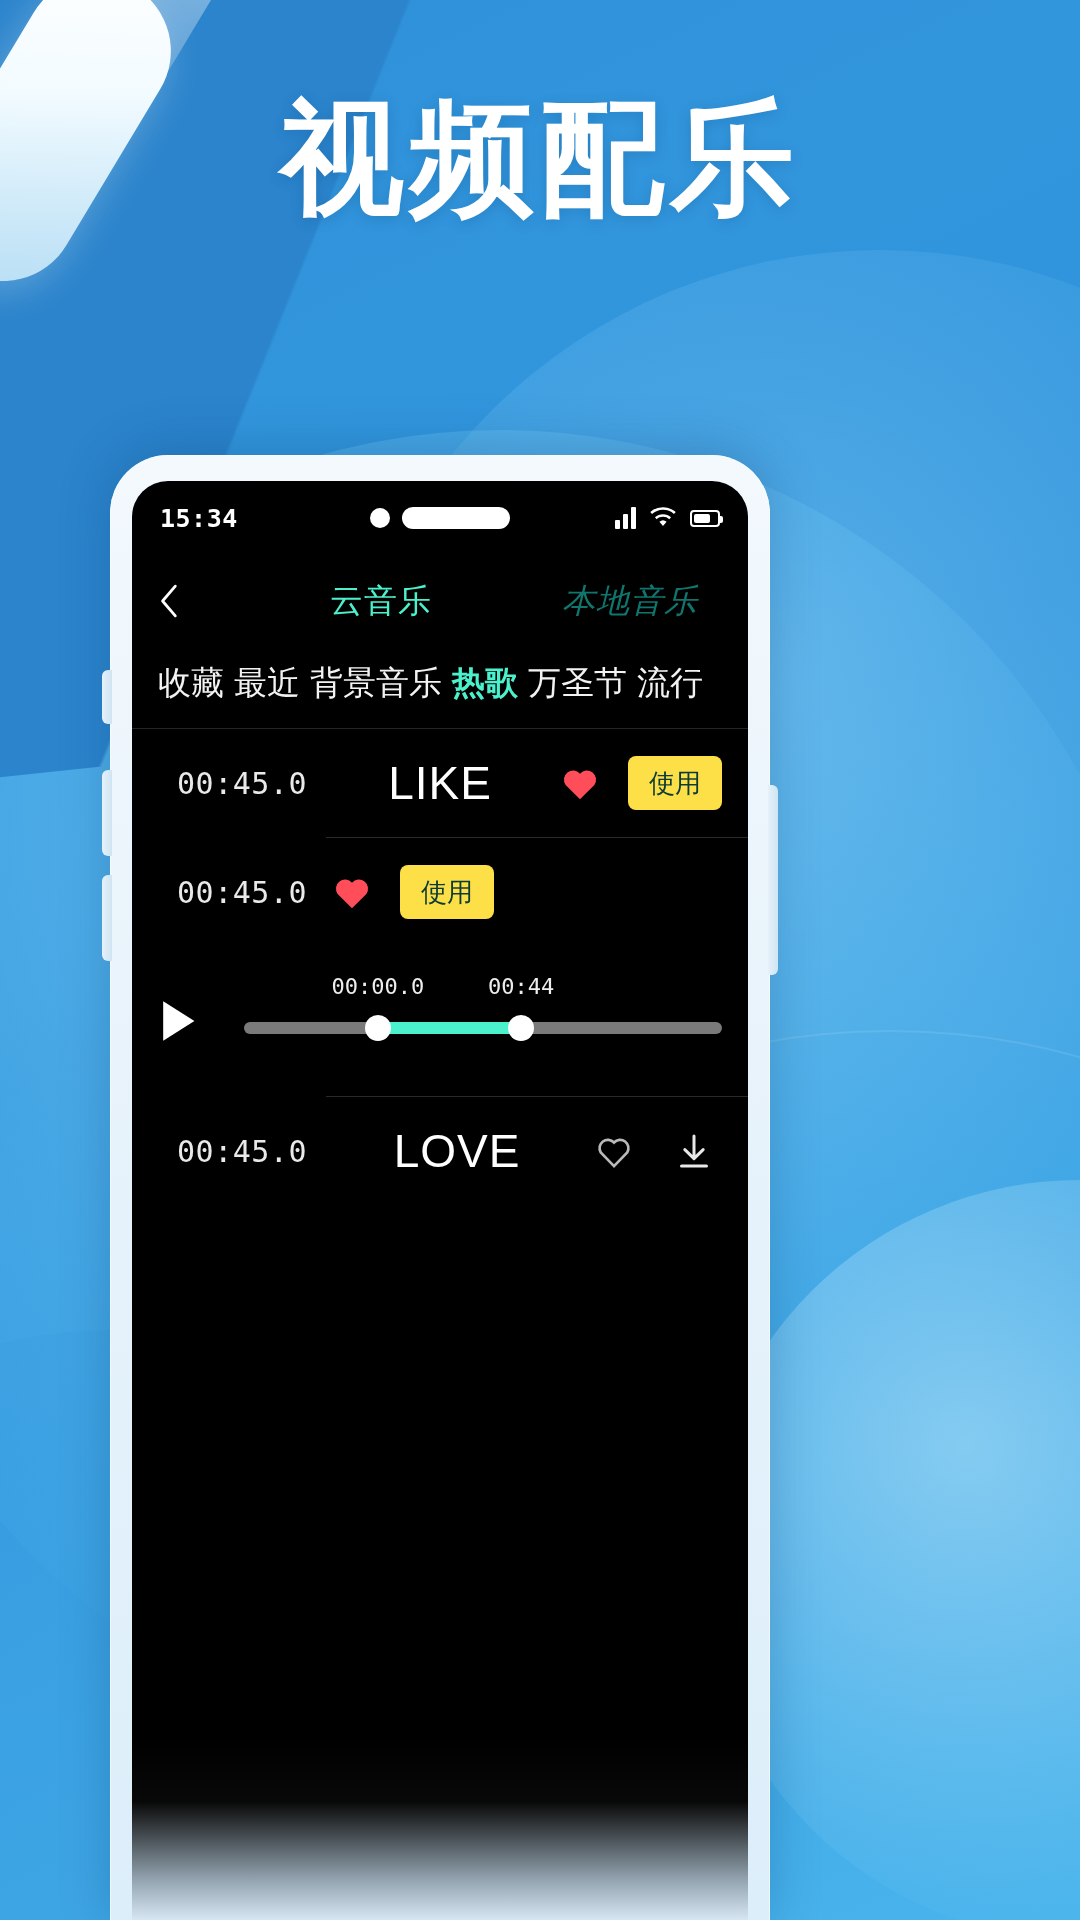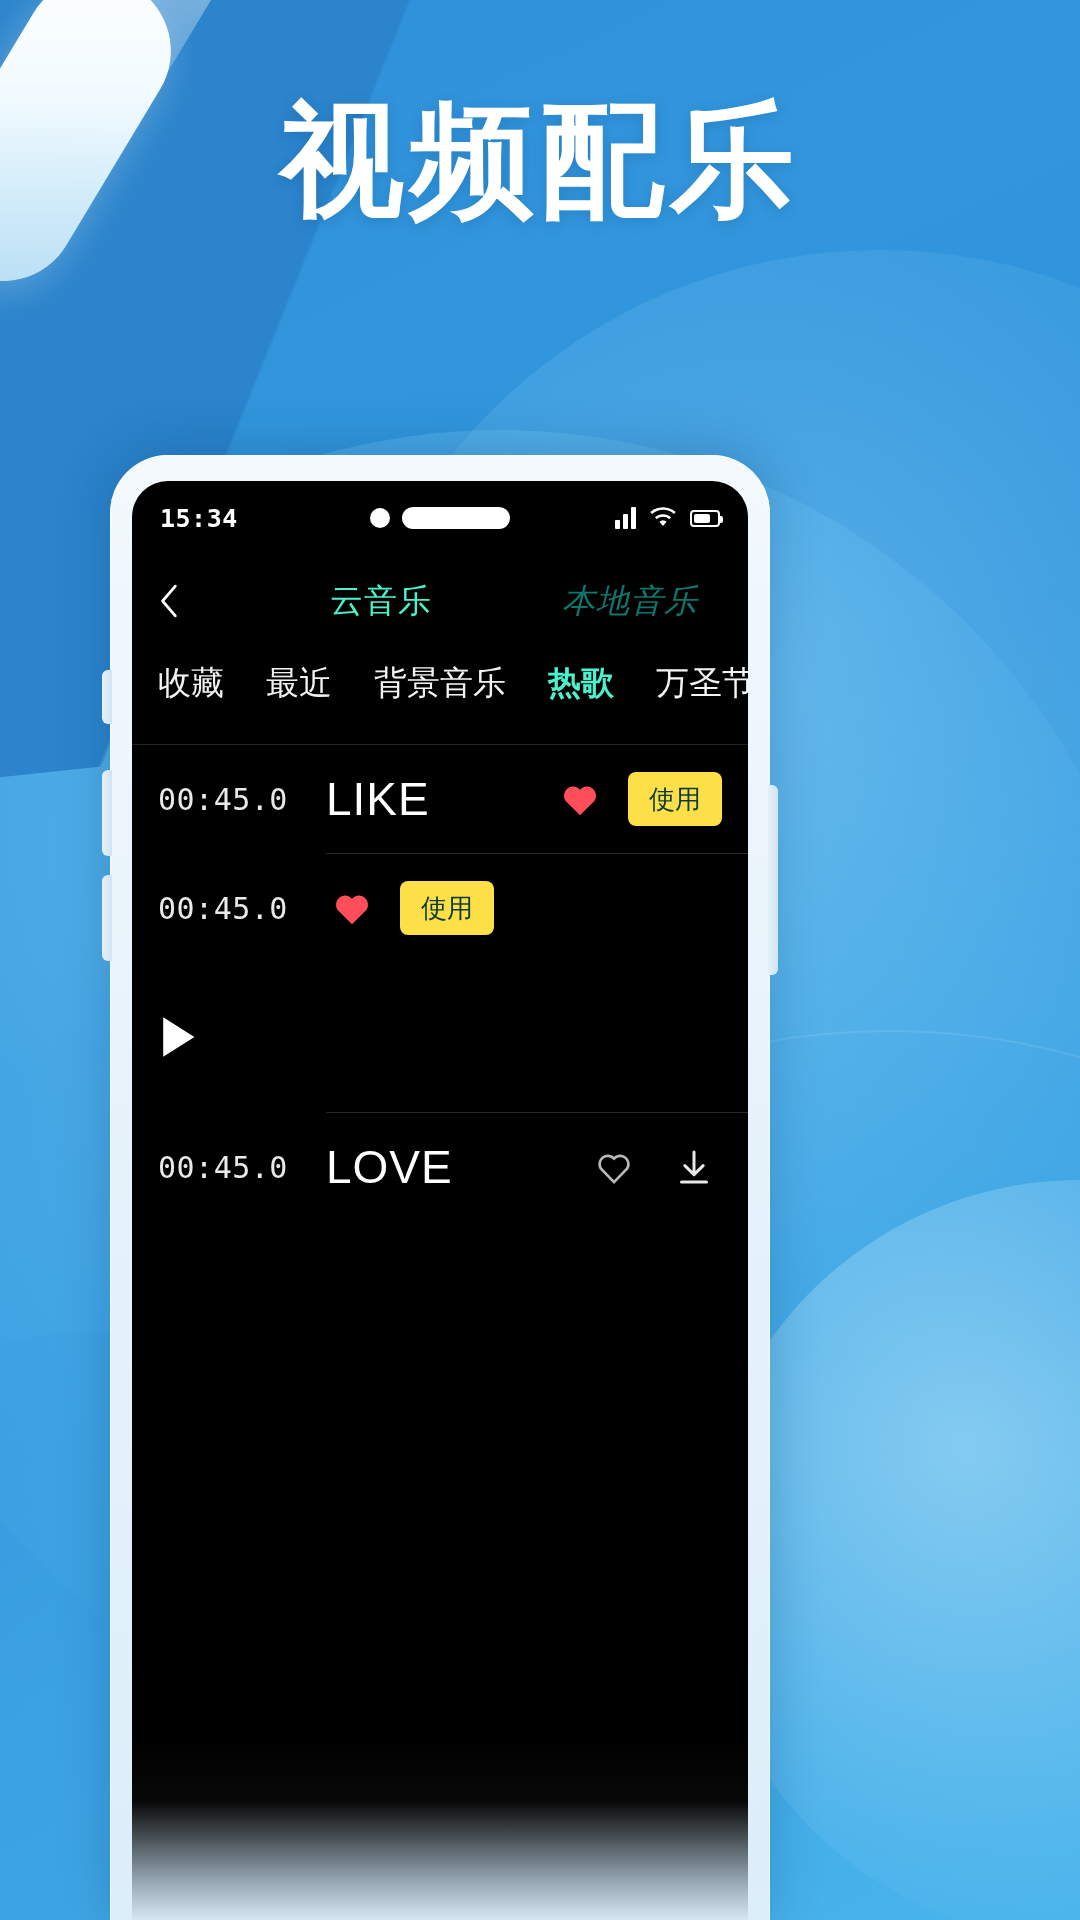--- a/index.html
+++ b/index.html
@@ -35,21 +35,21 @@
            background:linear-gradient(150deg,#ffffff 0%,#f2fbff 40%,#cfeaf9 72%,#b4dcf4 100%);
            box-shadow:0 10px 40px rgba(255,255,255,.25); }
   .streak-thin{ position:absolute; left:128px; top:-120px; width:60px; height:300px;
            border-radius:40px; transform:rotate(31deg);
            background:linear-gradient(150deg,rgba(255,255,255,.55),rgba(255,255,255,.05)); }
   .arc{ position:absolute; left:190px; top:1030px; width:1400px; height:1400px; border-radius:50%;
         border:2px solid rgba(255,255,255,.10); }
 
   
   #headings{ position:absolute; left:0; top:95px; width:1080px; text-align:center; z-index:6; }
-  #title-cn{ font-family:Liberation Sans, sans-serif;
+  #title-cn{ font-family:Liberation Serif, serif;
              font-size:124px; line-height:1.05; font-weight:bold; color:#ffffff;
              letter-spacing:6px; text-shadow:0 3px 14px rgba(0,60,110,.20); }
   #title-en{ margin-top:16px; font-family:"DejaVu Sans Mono","Liberation Mono",monospace;
              font-size:58px; font-weight:bold; color:#ffffff; letter-spacing:2px;
              text-shadow:0 3px 12px rgba(0,60,110,.18); }
 
   
   #phone{ position:absolute; left:110px; top:455px; width:660px; height:1470px; z-index:8;
           background:linear-gradient(180deg,#f3f9fd 0%,#e8f3fb 40%,#dceefa 100%);
           border-radius:58px 58px 0 0;
@@ -82,28 +82,28 @@
 
   
   #topnav{ height:92px; display:flex; align-items:center; padding:0 15px; position:relative; }
   #back-btn{ width:46px; height:46px; display:flex; align-items:center; justify-content:center; }
   #back-btn svg{ width:26px; height:34px; }
   .navtab{ font-size:33px; letter-spacing:1px; }
   #nav-cloud{ position:absolute; left:198px; color:#4bf0cd; }
   #nav-local{ position:absolute; left:430px; color:#0f766e;font-style:italic; }
 
   
-  #cats{ display:flex; align-items:center; gap:42px; padding:14px 26px 38px 26px;
+  #cats{ display:flex; align-items:center; gap:10px; padding:14px 26px 22px 26px;
          font-size:33px; white-space:nowrap; border-bottom:1px solid #242424; }
   .cat{ color:#f2f2f2; }
   .cat.active{ color:#4bf0cd; font-weight:bold; }
 
   
   #list{ }
-  .row{ display:flex; align-items:center; padding:0 26px; height:108px; position:relative; }
+  .row{ display:flex; align-items:center; padding:0 26px; height:108px; position:relative;text-align:center; }
   .dur{ font-size:30px; color:#e9e9e9; width:168px; letter-spacing:.5px;
         font-family:"DejaVu Sans Mono","Liberation Mono",monospace; }
   .name{ font-size:46px; color:#ffffff; letter-spacing:1px; flex:1; }
   .heart{ width:52px; display:flex; justify-content:center; }
   .heart svg{ width:40px; height:36px; }
   .use-btn{ margin-left:22px; width:94px; height:54px; border-radius:8px; background:#fde047;
             color:#0b3b34; font-size:26px; display:flex; align-items:center; justify-content:center; }
   .dl{ margin-left:26px; width:56px; display:flex; justify-content:center; }
   .dl svg{ width:40px; height:40px; }
   .divider{ height:1px; background:#2a2a2a; margin-left:194px; margin-right:0; }
@@ -219,20 +219,29 @@
         </div>
         <div class="use-btn">使用</div>
       </div>
 
       <div class="player-row">
         <div class="play-ico">
           <svg viewBox="0 0 24 28">
               <path d="M3 2 22 14 3 26z" fill="#fff"></path>
             </svg>
         </div>
+        <div class="track-wrap">
+          <div class="tlabel" id="lbl-start" style="left: 28%;">00:00.0</div>
+          <div class="tlabel" id="lbl-end" style="left: 58%;">00:44</div>
+          <div class="track">
+            <div class="track-fill" id="trk-fill" style="left: 28%; right: 42%;"></div>
+            <div class="knob" id="knob-start" style="left: 28%;"></div>
+            <div class="knob" id="knob-end" style="left: 58%;"></div>
+          </div>
+        </div>
       </div>
       <div class="divider"></div>
 
       <div class="row">
         <div class="dur">00:45.0</div>
         <div class="name">LOVE</div>
         <div class="heart">
           <svg viewBox="0 0 24 22">
               <path d="M12 20.2 3.9 11.9a5.1 5.1 0 0 1 8.1-6.1 5.1 5.1 0 0 1 8.1 6.1L12 20.2z" fill="none" stroke="#b9b9b9" stroke-width="1.6"></path>
             </svg>

